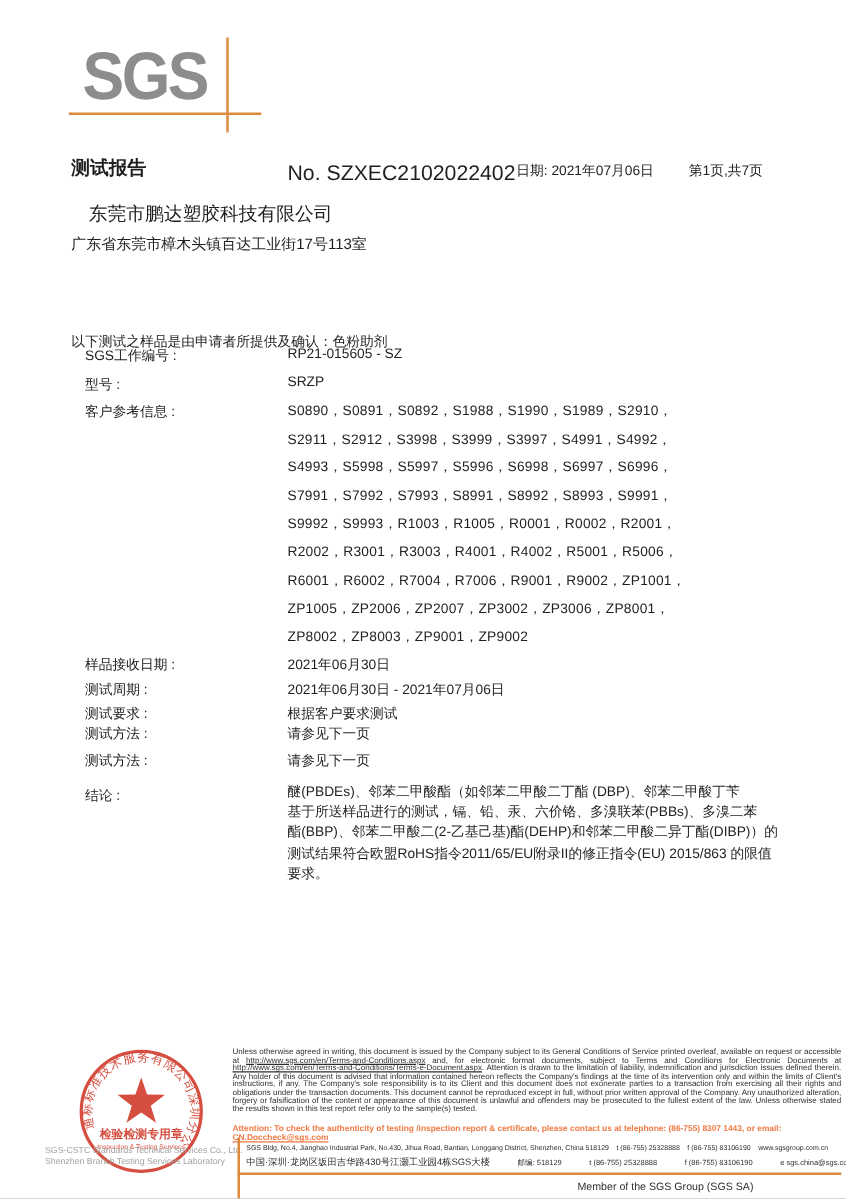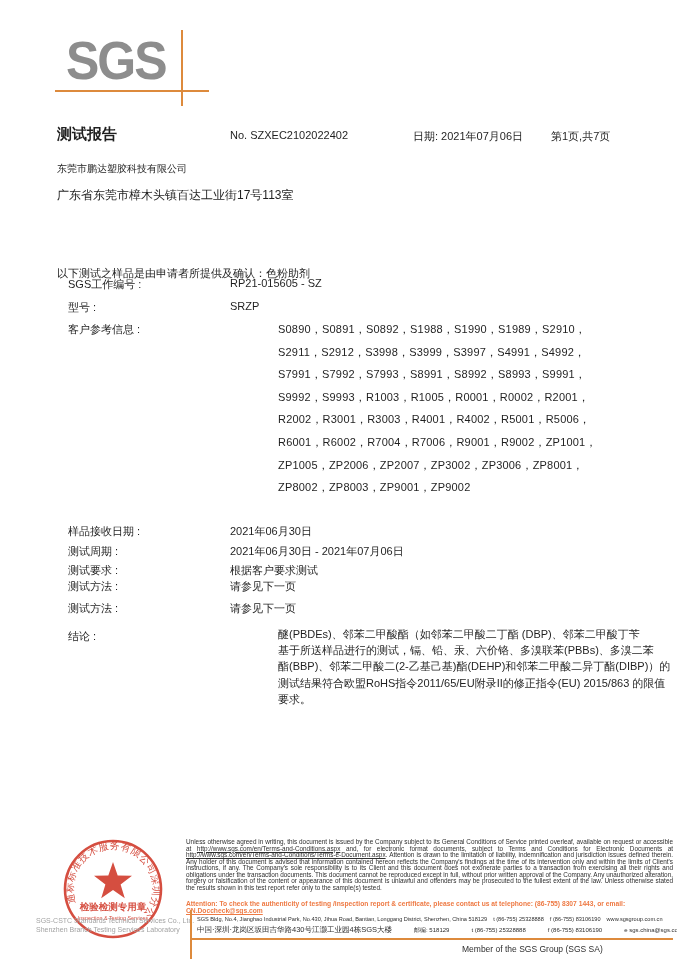--- a/index.html
+++ b/index.html
@@ -5,32 +5,32 @@
   html,body{margin:0;padding:0;background:#9a9a9a;}
   .page{position:relative;width:677px;height:959px;background:#ffffff;margin:0 auto;
         font-family:Liberation Sans, sans-serif;color:#1f1f1f;overflow:hidden;}
   
   .logo-text{position:absolute;left:66px;top:34px;font-size:50px;font-weight:700;color:#8d8d8d;
              letter-spacing:-2px;line-height:1;transform:scaleY(1.08);transform-origin:top left;}
   .logo-hline{position:absolute;left:55px;top:90px;width:154px;height:2px;background:#dd8a3c;}
   .logo-vline{position:absolute;left:181px;top:30px;width:2px;height:76px;background:#dd8a3c;}
   
   .hdr-title{position:absolute;left:57px;top:125px;font-size:15px;font-weight:700;}
-  .hdr-no{position:absolute;left:230px;top:129px;font-size:11px;}
+  .hdr-no{position:absolute;left:230px;top:129px;font-size:17px;}
   .hdr-date{position:absolute;left:413px;top:129px;font-size:11px;}
   .hdr-page{position:absolute;left:551px;top:129px;font-size:11px;}
   
-  .co-name{position:absolute;left:57px;top:162px;font-size:10px;}
+  .co-name{position:absolute;left:71px;top:162px;font-size:15px;}
   .co-addr{position:absolute;left:57px;top:187px;font-size:12px;}
   .intro{position:absolute;left:57px;top:266px;font-size:11px;}
   
   .frow{position:absolute;left:0;top:0;width:677px;height:0;font-size:11px;}
   .frow .lbl{position:absolute;left:68px;white-space:nowrap;}
   .frow .val{position:absolute;left:230px;white-space:nowrap;text-align:center;}
-  .multiline{position:absolute;left:230px;font-size:11px;margin-left:48px;}
+  .multiline{position:absolute;left:230px;font-size:11px;}
   .multiline div{white-space:nowrap;}
   .ref-lines{top:318px;line-height:22.6px;letter-spacing:0.2px;}
   .concl-lines{top:626px;line-height:16.2px;}
   
   .stamp{position:absolute;left:58px;top:834px;width:110px;height:110px;opacity:0.9;}
   .co-foot1{position:absolute;left:36px;top:917px;font-size:7px;color:#a3a3a3;white-space:nowrap;}
   .co-foot2{position:absolute;left:36px;top:926px;font-size:7px;color:#a3a3a3;white-space:nowrap;}
   .legal{position:absolute;left:186px;top:839px;width:487px;font-size:6.4px;line-height:6.5px;
          text-align:justify;color:#2e2e2e;}
   .legal .u{text-decoration:underline;}
@@ -72,20 +72,21 @@
   <div class="frow" style="top:300px">
     <span class="lbl">型号 :</span>
     <span class="val">SRZP</span>
   </div>
   <div class="frow" style="top:322px">
     <span class="lbl">客户参考信息 :</span>
   </div>
   <div class="multiline ref-lines">
     <div>S0890，S0891，S0892，S1988，S1990，S1989，S2910，</div>
     <div>S2911，S2912，S3998，S3999，S3997，S4991，S4992，</div>
+    <div>S4993，S5998，S5997，S5996，S6998，S6997，S6996，</div>
     <div>S7991，S7992，S7993，S8991，S8992，S8993，S9991，</div>
     <div>S9992，S9993，R1003，R1005，R0001，R0002，R2001，</div>
     <div>R2002，R3001，R3003，R4001，R4002，R5001，R5006，</div>
     <div>R6001，R6002，R7004，R7006，R9001，R9002，ZP1001，</div>
     <div>ZP1005，ZP2006，ZP2007，ZP3002，ZP3006，ZP8001，</div>
     <div>ZP8002，ZP8003，ZP9001，ZP9002</div>
   </div>
   <div class="frow" style="top:524px">
     <span class="lbl">样品接收日期 :</span>
     <span class="val">2021年06月30日</span>

